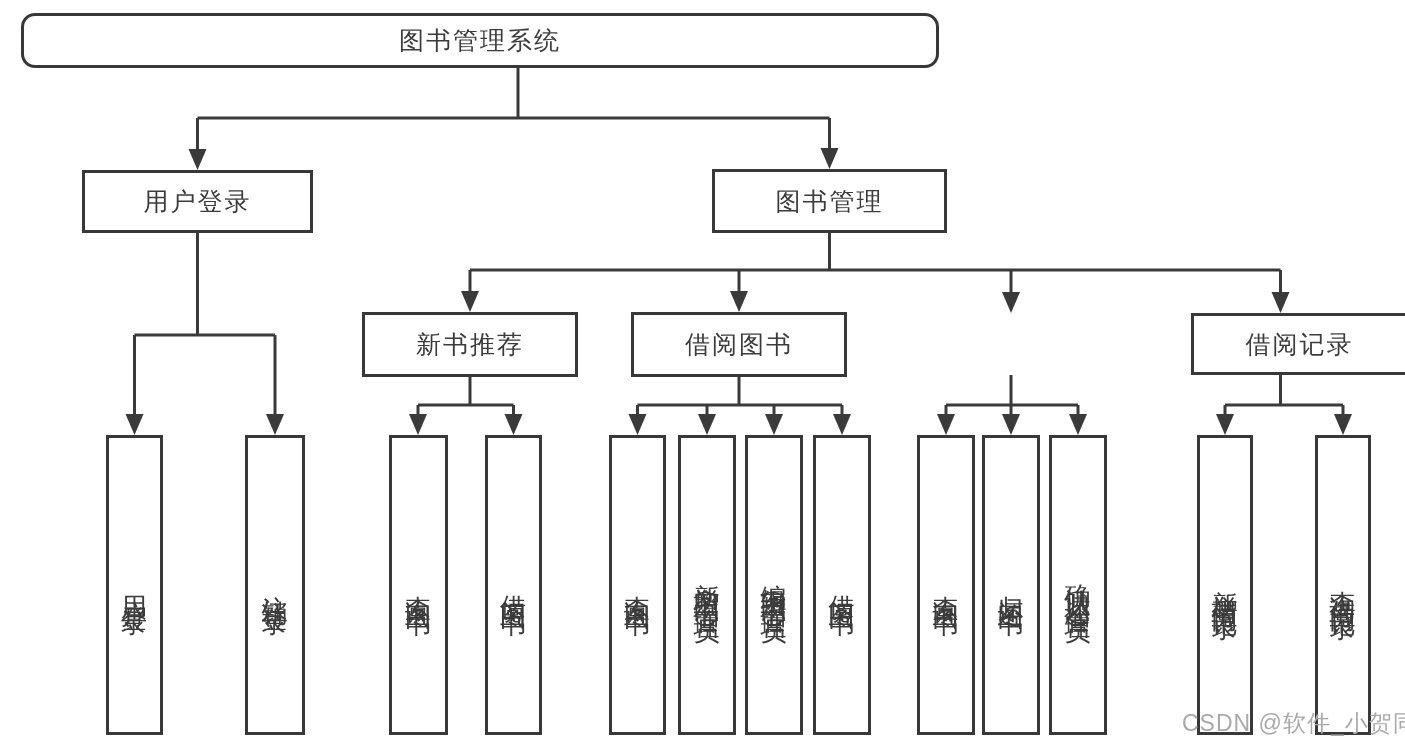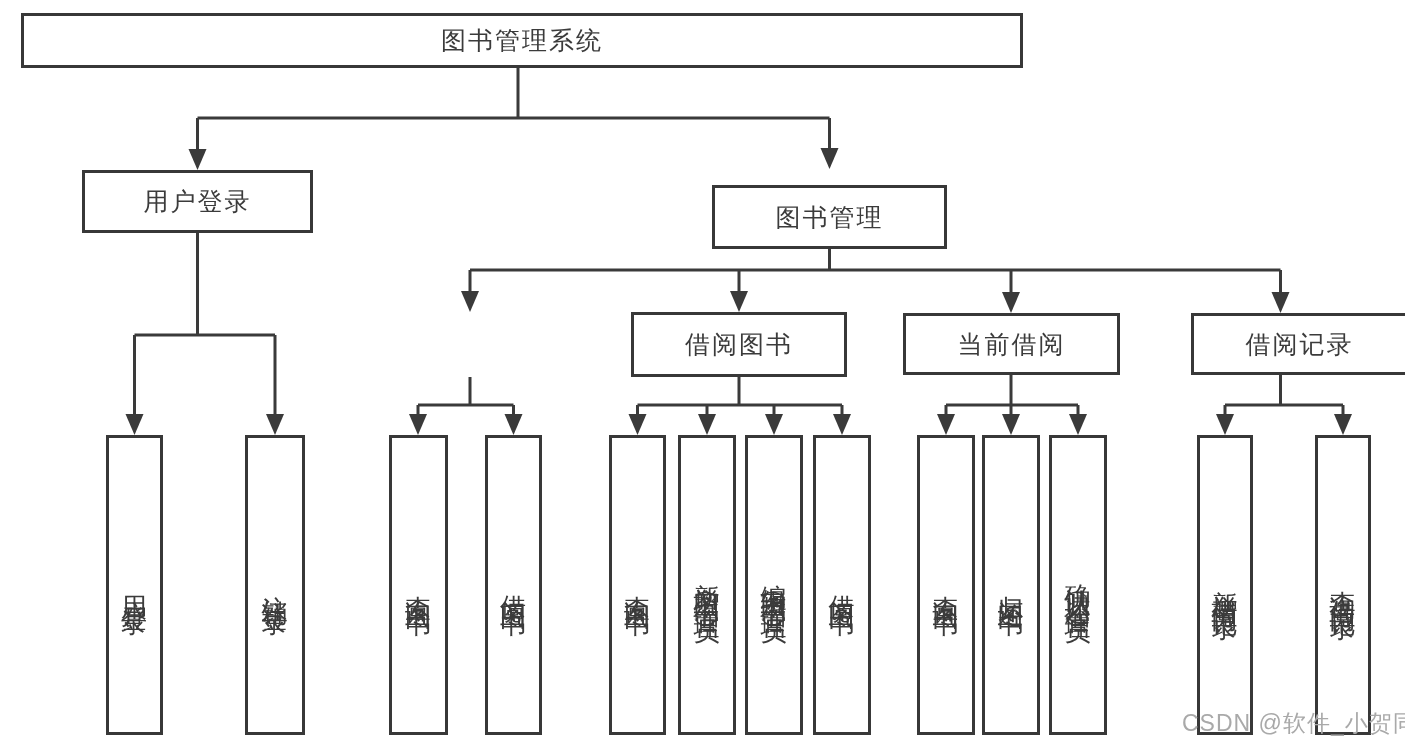--- a/index.html
+++ b/index.html
@@ -85,27 +85,27 @@
     <path d="M1011 375 V405 M946 405 H1078 M946 405 V420 M1011 405 V420 M1078 405 V420" stroke="currentColor" stroke-width="3" fill="none"></path>
     <polygon fill="currentColor" points="937,414 955,414 946,435"></polygon>
     <polygon fill="currentColor" points="1002,414 1020,414 1011,435"></polygon>
     <polygon fill="currentColor" points="1069,414 1087,414 1078,435"></polygon>
 
     <path d="M1280.5 375 V405 M1225 405 H1343 M1225 405 V420 M1343 405 V420" stroke="currentColor" stroke-width="3" fill="none"></path>
     <polygon fill="currentColor" points="1216,414 1234,414 1225,435"></polygon>
     <polygon fill="currentColor" points="1334,414 1352,414 1343,435"></polygon>
   </svg>
 
-  <div class="hnode" style="left:21px;top:13px;width:1002px;height:55px;">图书管理系统</div>
+  <div class="hnode" style="left:21px;top:13px;width:918px;height:55px;border-radius:14px;">图书管理系统</div>
 
   <div class="hnode" style="left:82px;top:170px;width:231px;height:63px;">用户登录</div>
-  <div class="hnode" style="left:712px;top:169px;width:235px;height:64px;margin-top:16px;">图书管理</div>
+  <div class="hnode" style="left:712px;top:169px;width:235px;height:64px;">图书管理</div>
 
+  <div class="hnode" style="left:362px;top:312px;width:216px;height:65px;">新书推荐</div>
   <div class="hnode" style="left:631px;top:312px;width:216px;height:65px;">借阅图书</div>
-  <div class="hnode" style="left:903px;top:313px;width:217px;height:62px;">当前借阅</div>
   <div class="hnode" style="left:1172px;top:313px;width:217px;height:62px;margin-left:19px;">借阅记录</div>
 
   <div class="vnode" style="left:106px;top:435px;width:57px;height:300px;">用户登录</div>
   <div class="vnode" style="left:245px;top:435px;width:60px;height:300px;">注销登录</div>
 
   <div class="vnode" style="left:389px;top:435px;width:59px;height:300px;">查询图书</div>
   <div class="vnode" style="left:485px;top:435px;width:57px;height:300px;">借阅图书</div>
 
   <div class="vnode" style="left:609px;top:435px;width:57px;height:300px;">查询图书</div>
   <div class="vnode" style="left:678px;top:435px;width:58px;height:300px;">新增图书（管理员）</div>

